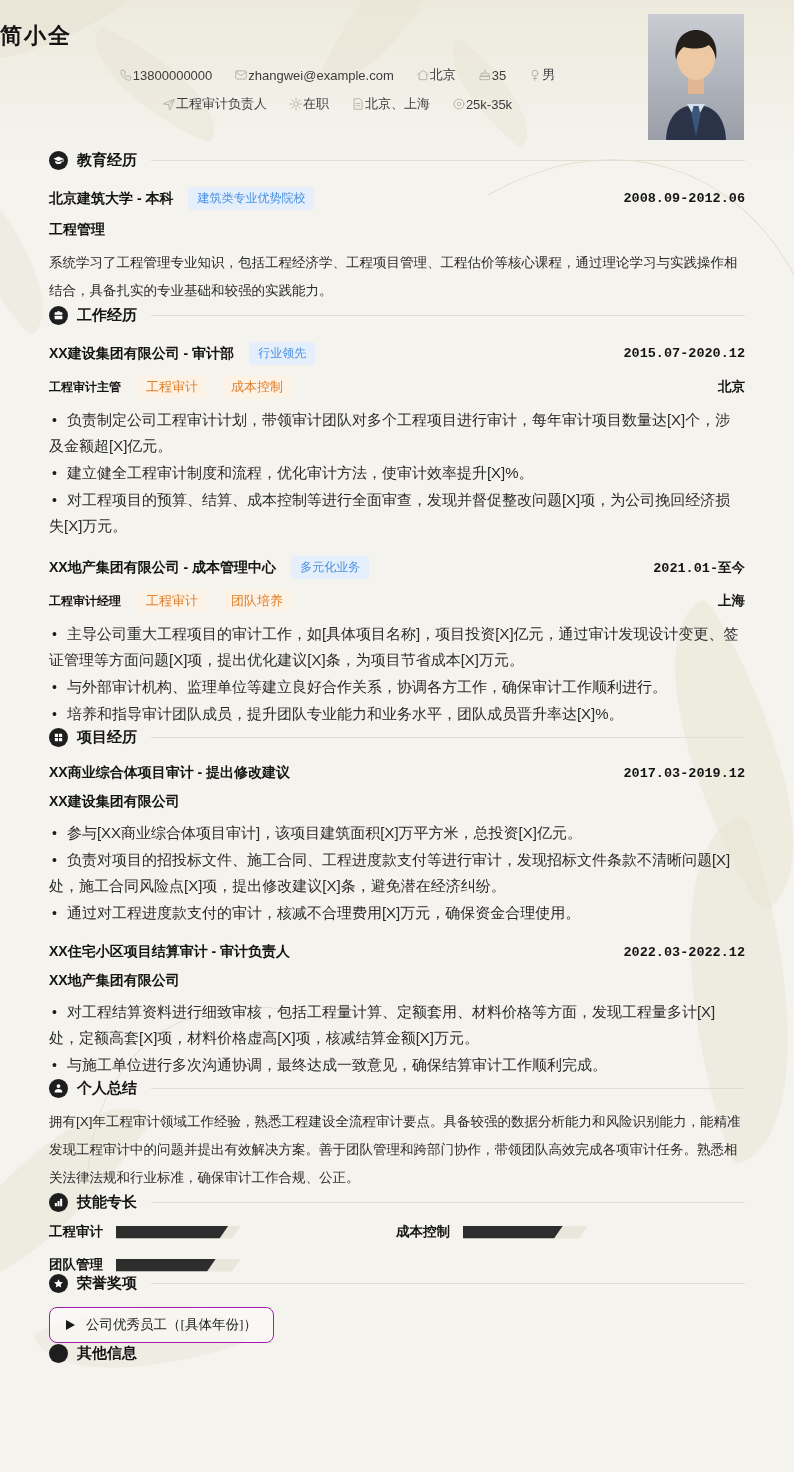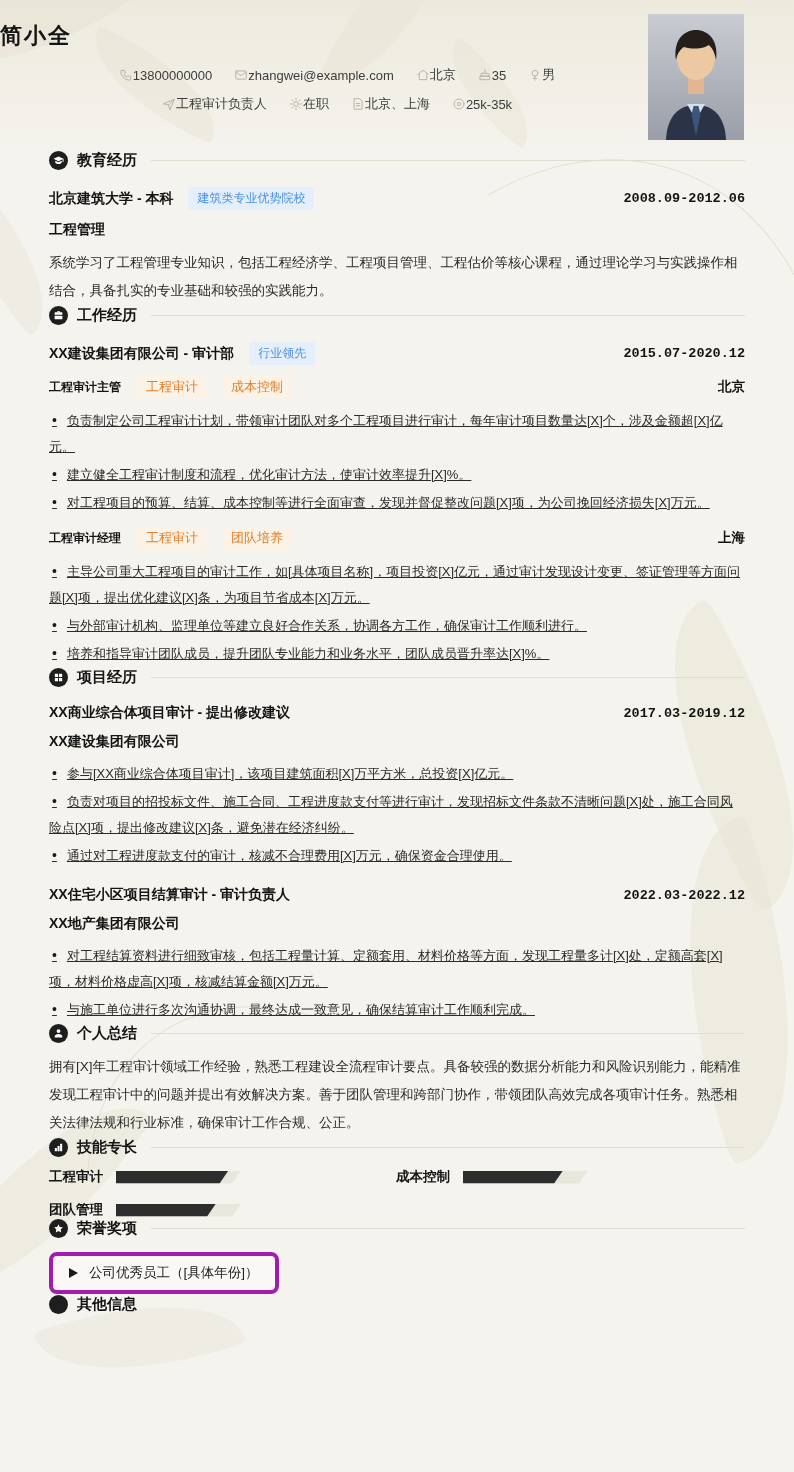--- a/index.html
+++ b/index.html
@@ -47,37 +47,37 @@
   .erow { display:flex; align-items:center; margin-top:17px; }
   .etitle { font-size:14px; font-weight:bold; color:#141414; }
   .tag-blue { margin-left:15px; font-size:12px; color:#4a90e2; background:#e4effb; padding:3px 9px; border-radius:3px; }
   .edate { margin-left:auto; font-size:13.5px; font-weight:bold; color:#141414; white-space:nowrap;font-family:Liberation Mono, monospace; }
   .sub-row { display:flex; align-items:center; margin-top:11px; }
   .role { font-size:12px; font-weight:bold; color:#141414; }
   .tag-orange { margin-left:17px; font-size:13px; color:#e0812c; background:#fcf2e6; padding:2px 8px; border-radius:3px; }
   .eloc { margin-left:auto; font-size:13.5px; font-weight:bold; color:#141414; }
   .subtitle { margin-top:11px; font-size:14px; font-weight:bold; color:#141414; }
 
-  .bullets { list-style:none; margin:9px 0 0; padding:0; font-size:13px; line-height:26px; color:#2b2b2b;text-decoration:underline; }
+  .bullets { list-style:none; margin:9px 0 0; padding:0; font-size:15px; line-height:26px; color:#2b2b2b; }
   .bullets li + li { margin-top:1px; }
   .bullets li::before { content:"•"; font-size:14px; margin:0 10px 0 3px; color:#1a1a1a; }
   .para { margin:10px 0 0; font-size:13.5px; line-height:28px; color:#2b2b2b; }
 
   
   .skills-grid { display:grid; grid-template-columns:347px 1fr; row-gap:17px; margin-top:12px; }
   .skill { display:flex; align-items:center; height:16px; }
   .skill-name { font-size:13.5px; font-weight:bold; color:#141414; width:55px; flex:none; }
   .skill-track { position:relative; width:125px; height:13px; margin-left:12px; background:#e9e6db;
                  clip-path:polygon(0 0,100% 0,calc(100% - 9px) 100%,0 100%); }
   .skill-fill { position:absolute; left:0; top:0; height:100%; background:#2d2d2d;
                 clip-path:polygon(0 0,100% 0,calc(100% - 9px) 100%,0 100%); }
 
   
   .chip { display:inline-flex; align-items:center; gap:11px; margin-top:14px; padding:8px 16px;
-          border:4px solid #a21caf; border-radius:8px; background:rgba(255,255,255,.45); font-size:13.5px; color:#222; }
+          border:1px solid #a21caf; border-radius:8px; background:rgba(255,255,255,.45); font-size:13.5px; color:#222;font-family:Liberation Serif, serif; }
   .chip-triangle { width:0; height:0; border-left:9px solid #1a1a1a; border-top:5.5px solid transparent; border-bottom:5.5px solid transparent; }
 </style>
 </head>
 <body>
 
 <div class="page">
 
   <div class="top-shade"></div>
   <div class="leaf l1"></div>
   <div class="leaf l2"></div>
@@ -249,20 +249,25 @@
             <span class="eloc">北京</span>
           </div>
           <ul class="bullets">
             <li>负责制定公司工程审计计划，带领审计团队对多个工程项目进行审计，每年审计项目数量达[X]个，涉及金额超[X]亿元。</li>
             <li>建立健全工程审计制度和流程，优化审计方法，使审计效率提升[X]%。</li>
             <li>对工程项目的预算、结算、成本控制等进行全面审查，发现并督促整改问题[X]项，为公司挽回经济损失[X]万元。</li>
           </ul>
         </div>
 
         <div class="entry">
+          <div class="erow">
+            <span class="etitle">XX地产集团有限公司 - 成本管理中心</span>
+            <span class="tag-blue">多元化业务</span>
+            <span class="edate">2021.01-至今</span>
+          </div>
           <div class="sub-row">
             <span class="role">工程审计经理</span>
             <span class="tag-orange">工程审计</span>
             <span class="tag-orange">团队培养</span>
             <span class="eloc">上海</span>
           </div>
           <ul class="bullets">
             <li>主导公司重大工程项目的审计工作，如[具体项目名称]，项目投资[X]亿元，通过审计发现设计变更、签证管理等方面问题[X]项，提出优化建议[X]条，为项目节省成本[X]万元。</li>
             <li>与外部审计机构、监理单位等建立良好合作关系，协调各方工作，确保审计工作顺利进行。</li>
             <li>培养和指导审计团队成员，提升团队专业能力和业务水平，团队成员晋升率达[X]%。</li>

